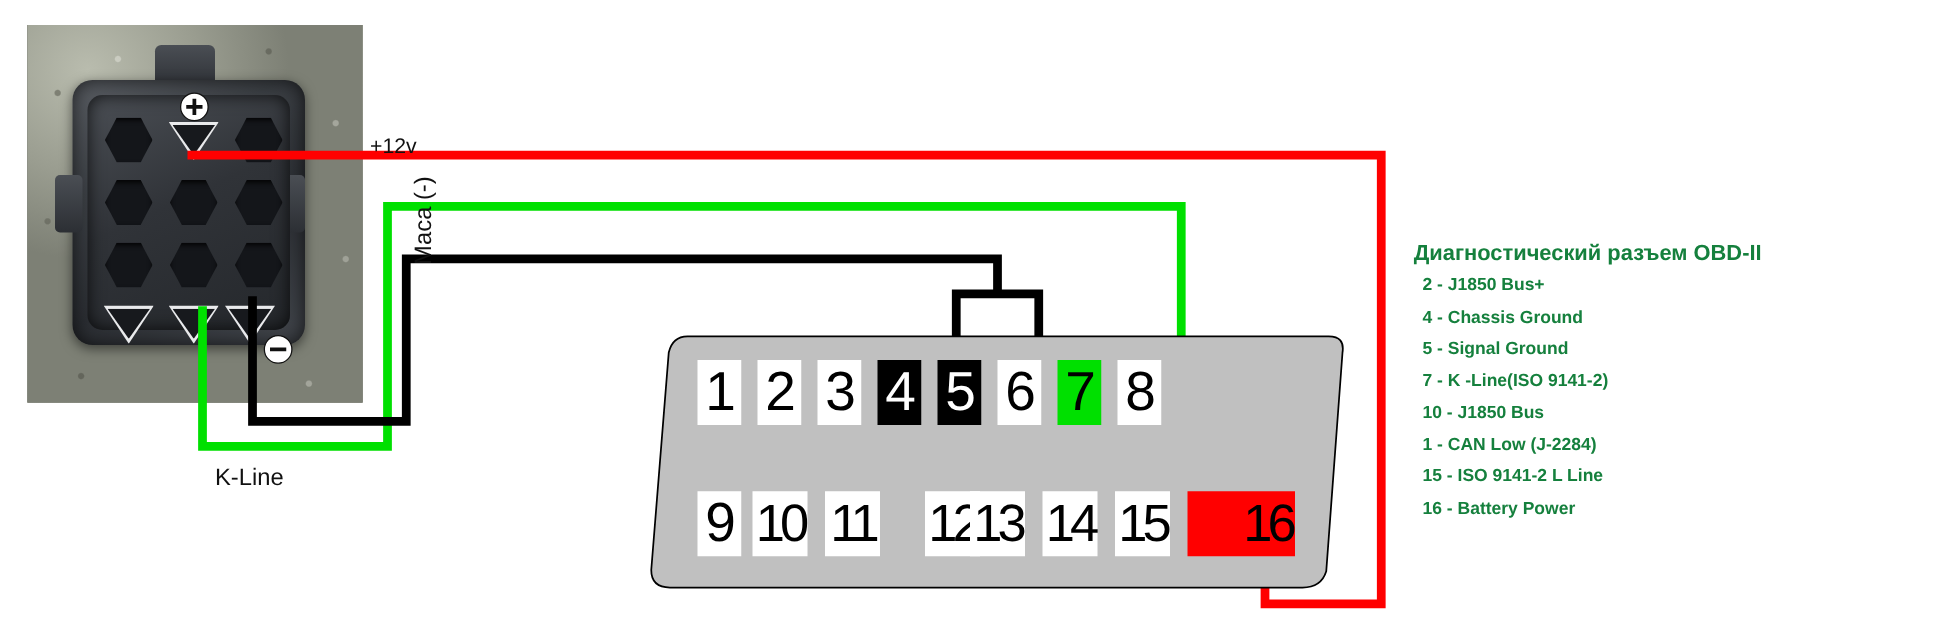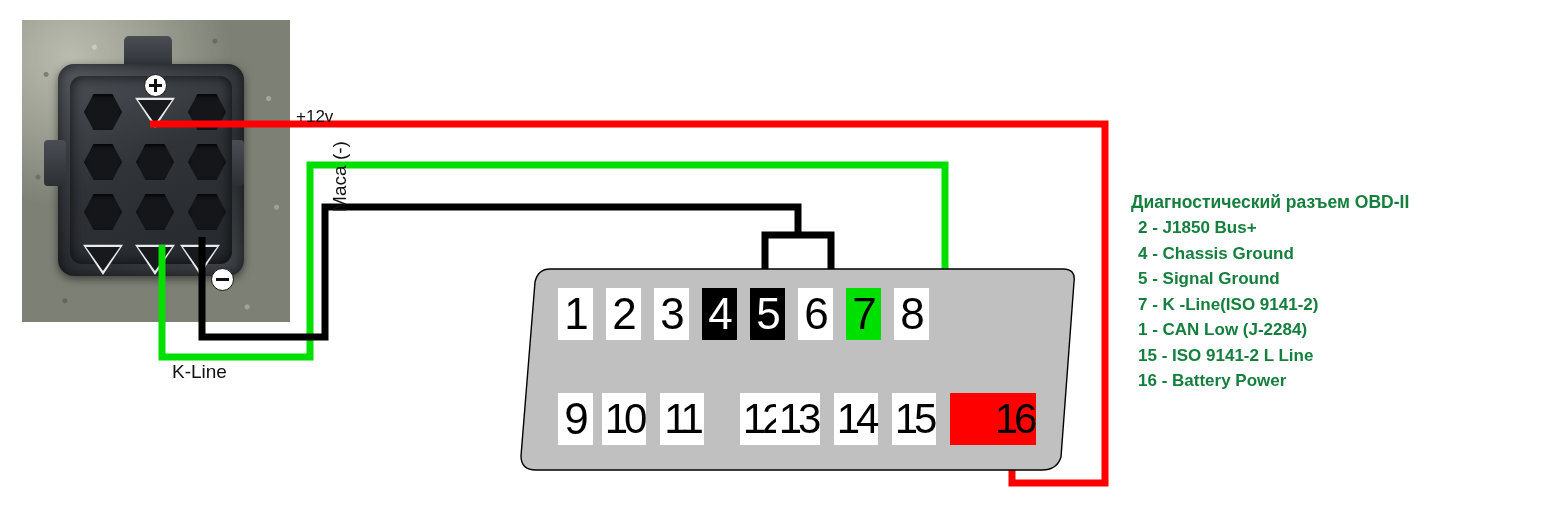--- a/index.html
+++ b/index.html
@@ -99,21 +99,21 @@
 
   
   #wires{position:absolute;left:0;top:0;width:1553px;height:507px;}
 
   
   .wlabel{
     position:absolute;color:#111;font-size:17px;line-height:1;
     white-space:nowrap;font-family:"Liberation Sans","DejaVu Sans",sans-serif;
   }
   #label-12v{left:296px;top:108px;}
-  #label-kline{left:172px;top:362px;font-size:19px;text-align:center;}
+  #label-kline{left:172px;top:373px;font-size:19px;text-align:center;}
   #label-masa{
     left:330px;top:212px;
     transform:rotate(-90deg);transform-origin:0 0;
     font-size:19px;
   }
 
   
   #obd-wrap{position:absolute;left:520px;top:260px;width:570px;height:225px;}
   .pin{
     position:absolute;width:35px;height:52px;
@@ -127,21 +127,21 @@
   .pin.green{background:#00e000;color:#000000;}
   .pin.red{background:#ff0000;color:#000000;padding-left:42px;}
 
   
   #legend{
     position:absolute;left:1131px;top:189px;
     font-family:"Liberation Sans","DejaVu Sans",sans-serif;
     color:#15803d;
   }
   #legend .lg-title{font-size:17.5px;font-weight:bold;line-height:26px;white-space:nowrap;}
-  #legend .lg-item{font-size:17px;font-weight:bold;line-height:25.5px;white-space:nowrap;padding-left:7px;}
+  #legend .lg-item{font-size:14px;font-weight:bold;line-height:25.5px;white-space:nowrap;padding-left:7px;}
 </style>
 </head>
 <body>
 
 <div id="stage">
 
   <div class="photo">
     <div class="photo-grain"></div>
 
     <div class="conn-tab"></div>
@@ -230,18 +230,19 @@
     <div class="pin wide" style="left:372px;top:133px;">15</div>
     <div class="pin wide red" style="left:430px;top:133px;">16</div>
   </div>
 
   <div id="legend">
     <div class="lg-title">Диагностический разъем OBD-II</div>
     <div class="lg-item"> 2 - J1850 Bus+</div>
     <div class="lg-item"> 4 - Chassis Ground</div>
     <div class="lg-item"> 5 - Signal Ground</div>
     <div class="lg-item"> 7 -  K -Line(ISO 9141-2)</div>
+    <div class="lg-item">10 - J1850 Bus</div>
     <div class="lg-item">1 - CAN Low (J-2284)</div>
     <div class="lg-item">15 - ISO 9141-2 L Line</div>
     <div class="lg-item">16 - Battery Power</div>
   </div>
 
 </div>
 
 </body></html>

